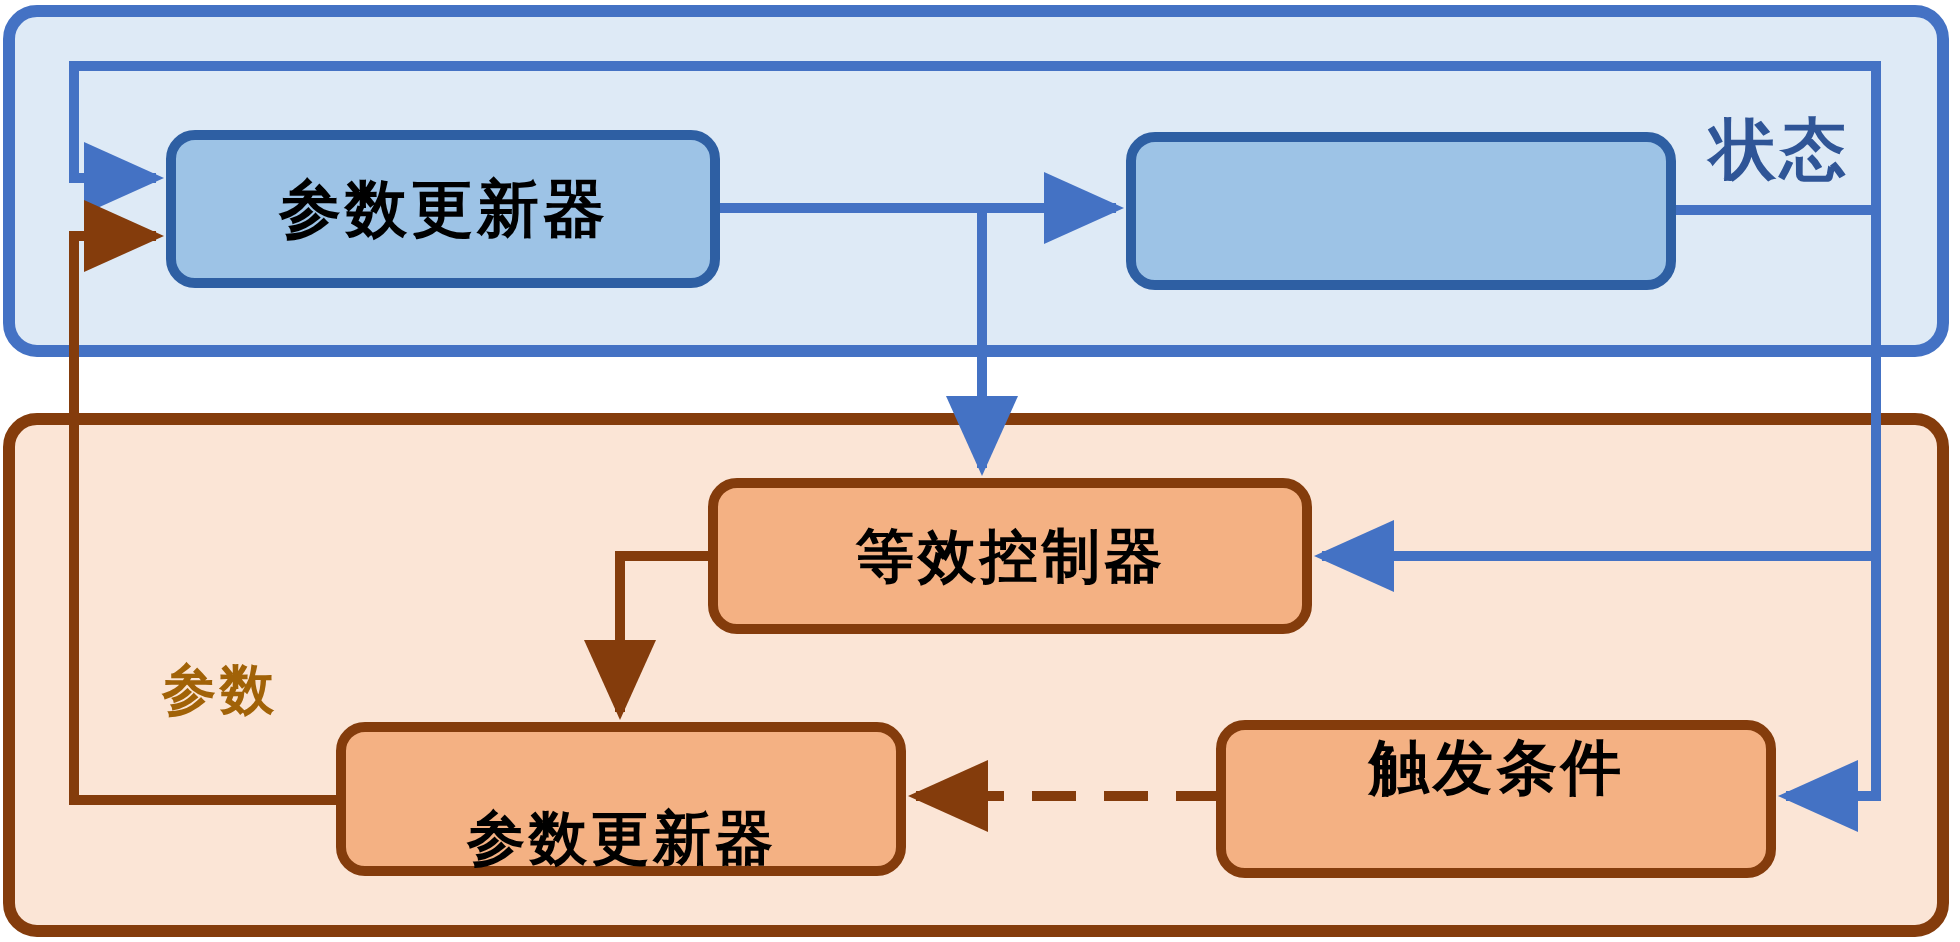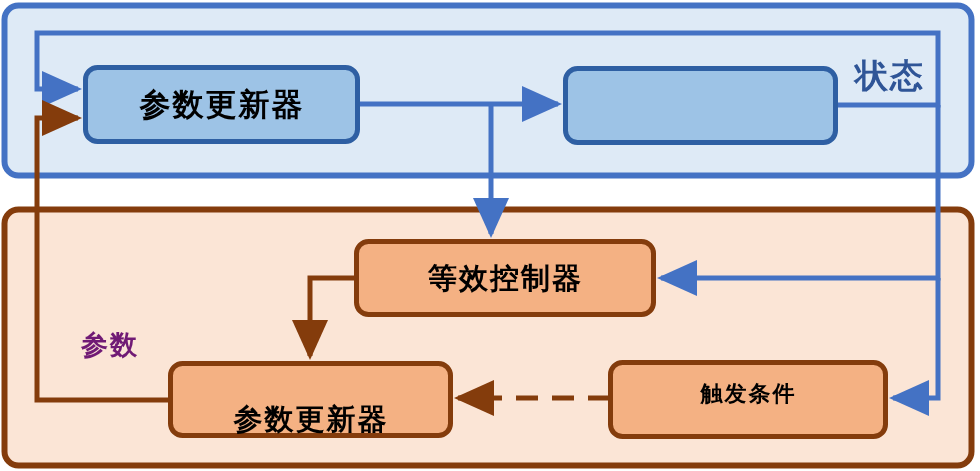--- a/index.html
+++ b/index.html
@@ -24,21 +24,21 @@
   .edge-label {
     position:absolute;
     display:flex; align-items:center; justify-content:center;
     text-align:center;
     font-weight:700;
     letter-spacing:2px;
     line-height:1.12;
     pointer-events:none;
   }
   .lbl-blue { color:#2F5597; }
-  .lbl-brown { color:#701a75; }
+  .lbl-brown { color:#a16207; }
 </style>
 </head>
 <body>
 
 <div id="stage">
 
   <svg width="980" height="471" viewBox="0 0 980 471">
     <defs>
       <marker id="arrB" markerWidth="10" markerHeight="10" refX="7.2" refY="4" orient="auto" markerUnits="strokeWidth">
         <path d="M0,0.4 L8,4 L0,7.6 Z" fill="#4472C4"></path>
@@ -79,21 +79,21 @@
     <rect x="610.5" y="362.5" width="275" height="74" rx="12" ry="12" fill="#F4B183" stroke="#843C0C" stroke-width="5"></rect>
   </svg>
 
   <div class="node-label" style="left:85px; top:67px; width:274px; height:76px; font-size:31px;">参数更新器</div>
 
 
   <div class="node-label" style="left:356px; top:241px; width:299px; height:75px; font-size:29px;">等效控制器</div>
 
   <div class="node-label" style="left:170px; top:383px; width:282px; height:74px; font-size:29px;">参数更新器</div>
 
-  <div class="node-label" style="left:610px; top:356px; width:277px; height:76px; font-size:22px;">触发条件</div>
+  <div class="node-label" style="left:610px; top:346px; width:277px; height:76px; font-size:30px;">触发条件</div>
 
 
   <div class="edge-label lbl-blue" style="left:845px; top:56px; width:90px; height:40px; font-size:33px;">状态</div>
 
   <div class="edge-label lbl-brown" style="left:52px; top:299px; width:116px; height:92px; font-size:27px; flex-direction:column;">
     <span>参数</span>
   </div>
 
 
 </div>

